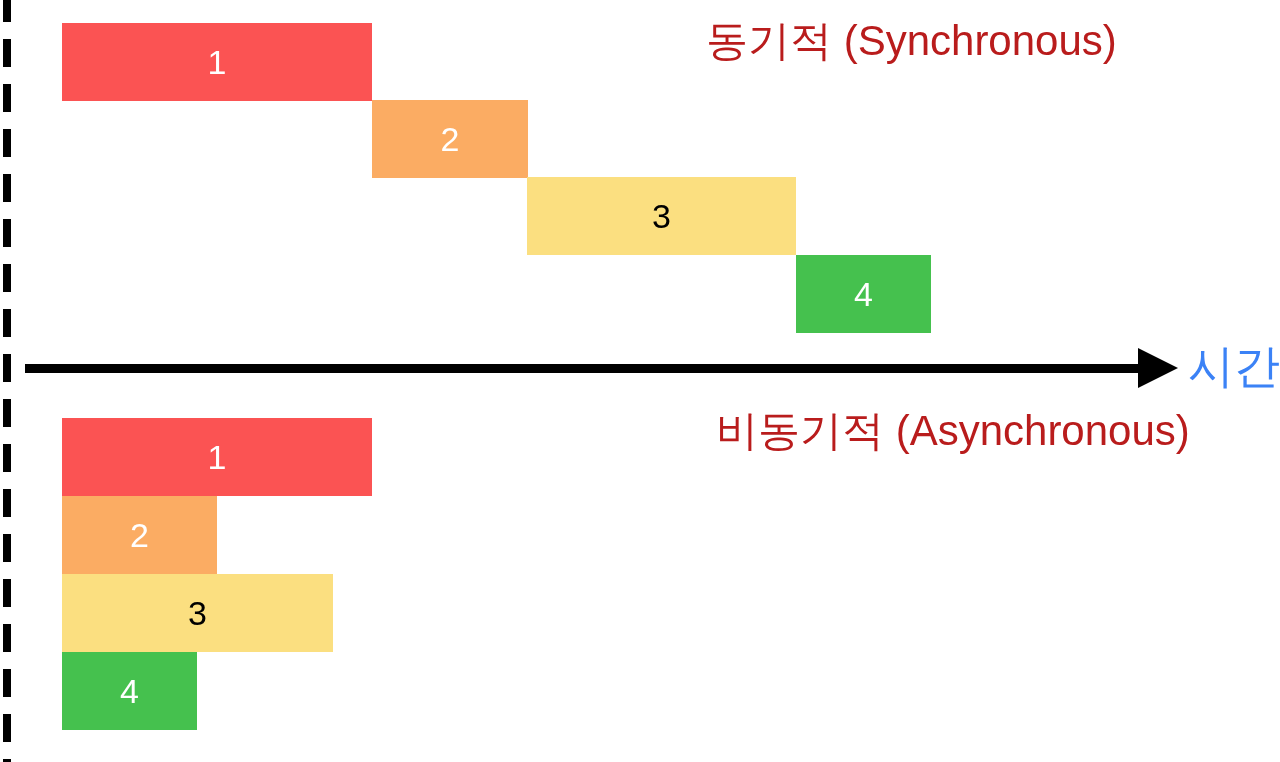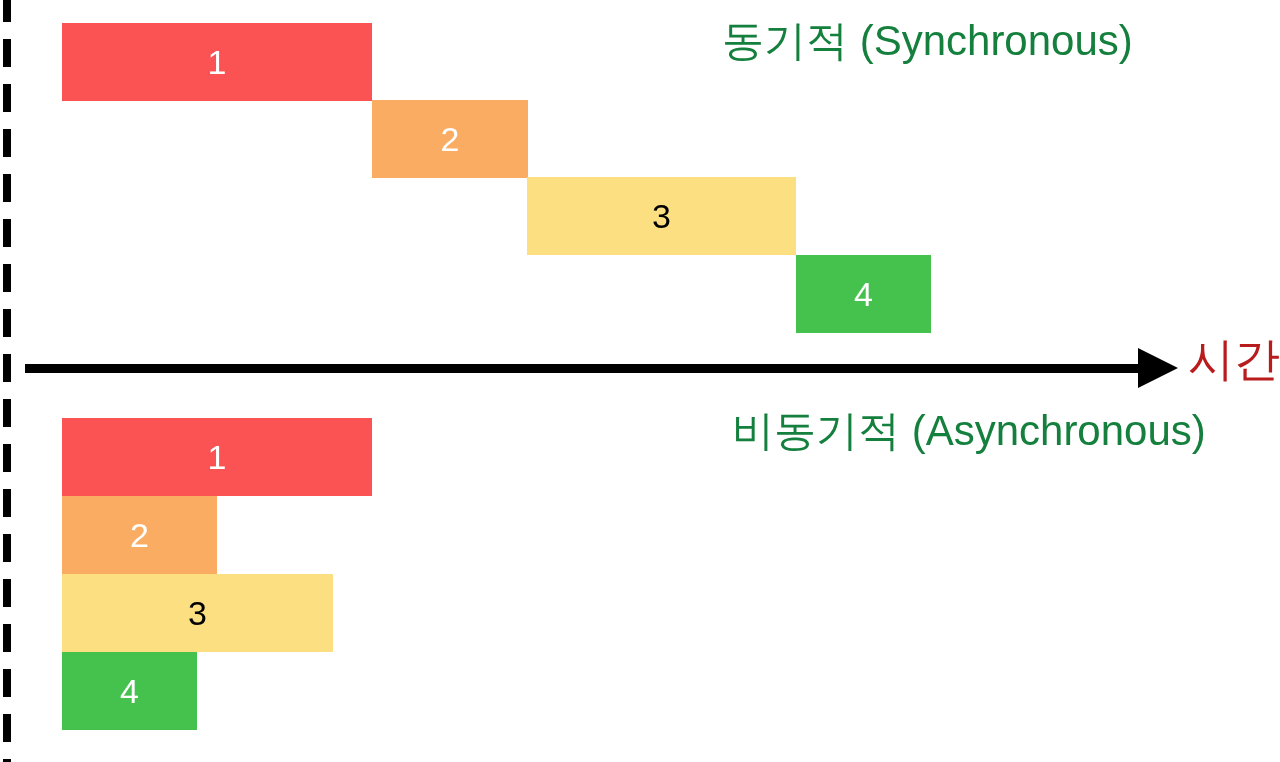--- a/index.html
+++ b/index.html
@@ -78,24 +78,23 @@
     font-size: 46px;
     color: #000000;
     line-height: 1.1;
     white-space: nowrap;
   }
 
   
   .section-caption {
     position: absolute;
     font-size: 42px;
-    color: #15803d;
+    color: #b91c1c;
     line-height: 1.1;
     white-space: nowrap;
-    margin-left: 16px;
   }
   #caption-sync  { left: 706px; top: 18px; }
   #caption-async { left: 716px; top: 408px; }
 </style>
 </head>
 <body>
 
 <div id="canvas" style="background: rgb(255, 255, 255);">
 
   <div class="origin-line"></div>
@@ -113,21 +112,21 @@
       <span class="bar-label" style="color: rgb(0, 0, 0);">3</span>
     </div>
     <div class="bar" style="left: 796px; top: 255px; width: 135px; height: 78px; background: rgb(69, 193, 78);">
       <span class="bar-label" style="color: rgb(255, 255, 255);">4</span>
     </div>
   </div>
 
   <div>
     <div class="axis-line" style="background: rgb(0, 0, 0);"></div>
     <div class="axis-arrowhead" style="border-left-color: rgb(0, 0, 0);"></div>
-    <div class="axis-label" style="color: #b91c1c;">시간</div>
+    <div class="axis-label" style="color: #3b82f6; margin-top: 7px;">시간</div>
   </div>
 
   <div id="async-group">
     <div class="section-caption" id="caption-async">비동기적 (Asynchronous)</div>
 
     <div class="bar" style="left: 62px; top: 418px; width: 310px; height: 78px; background: rgb(251, 83, 83);">
       <span class="bar-label" style="color: rgb(255, 255, 255);">1</span>
     </div>
     <div class="bar" style="left: 62px; top: 496px; width: 155px; height: 78px; background: rgb(251, 172, 99);">
       <span class="bar-label" style="color: rgb(255, 255, 255);">2</span>

